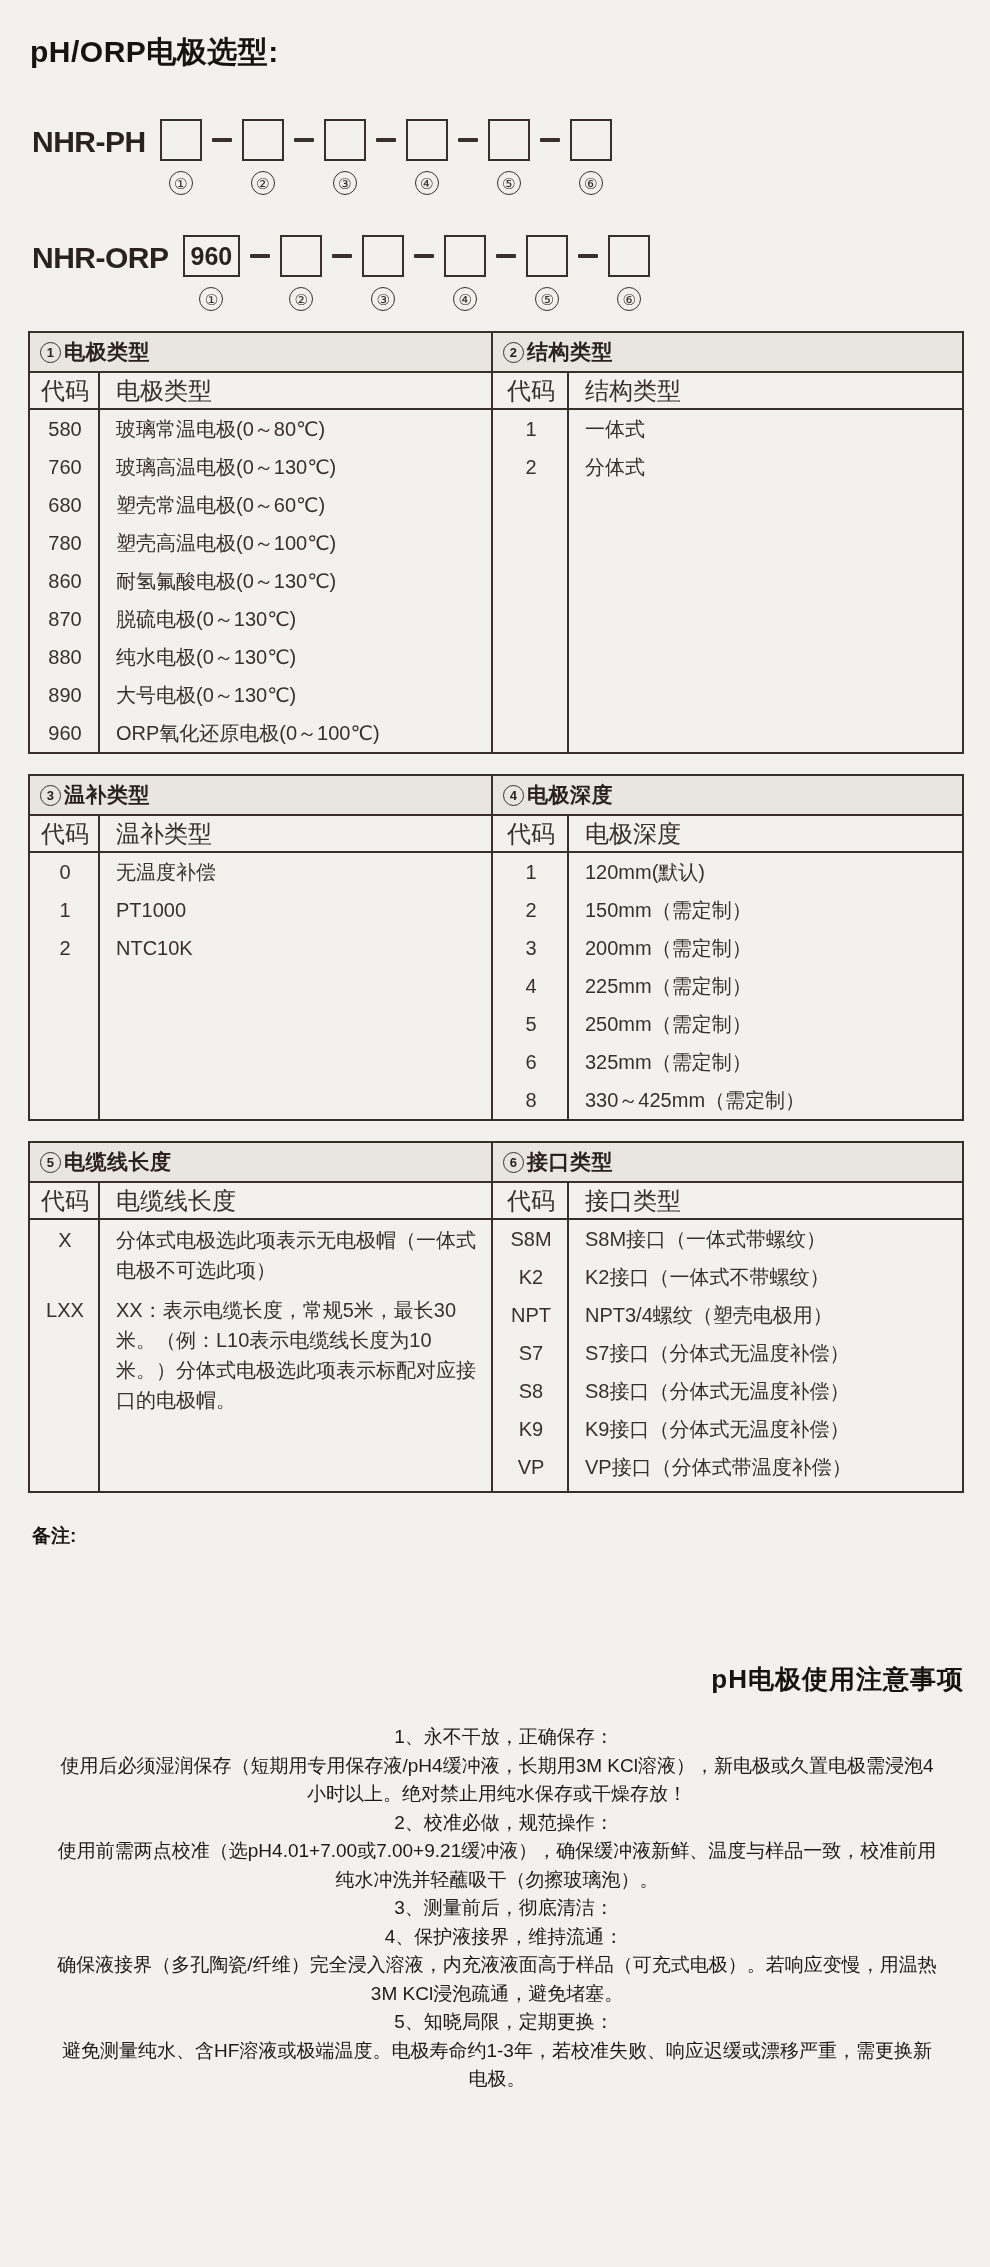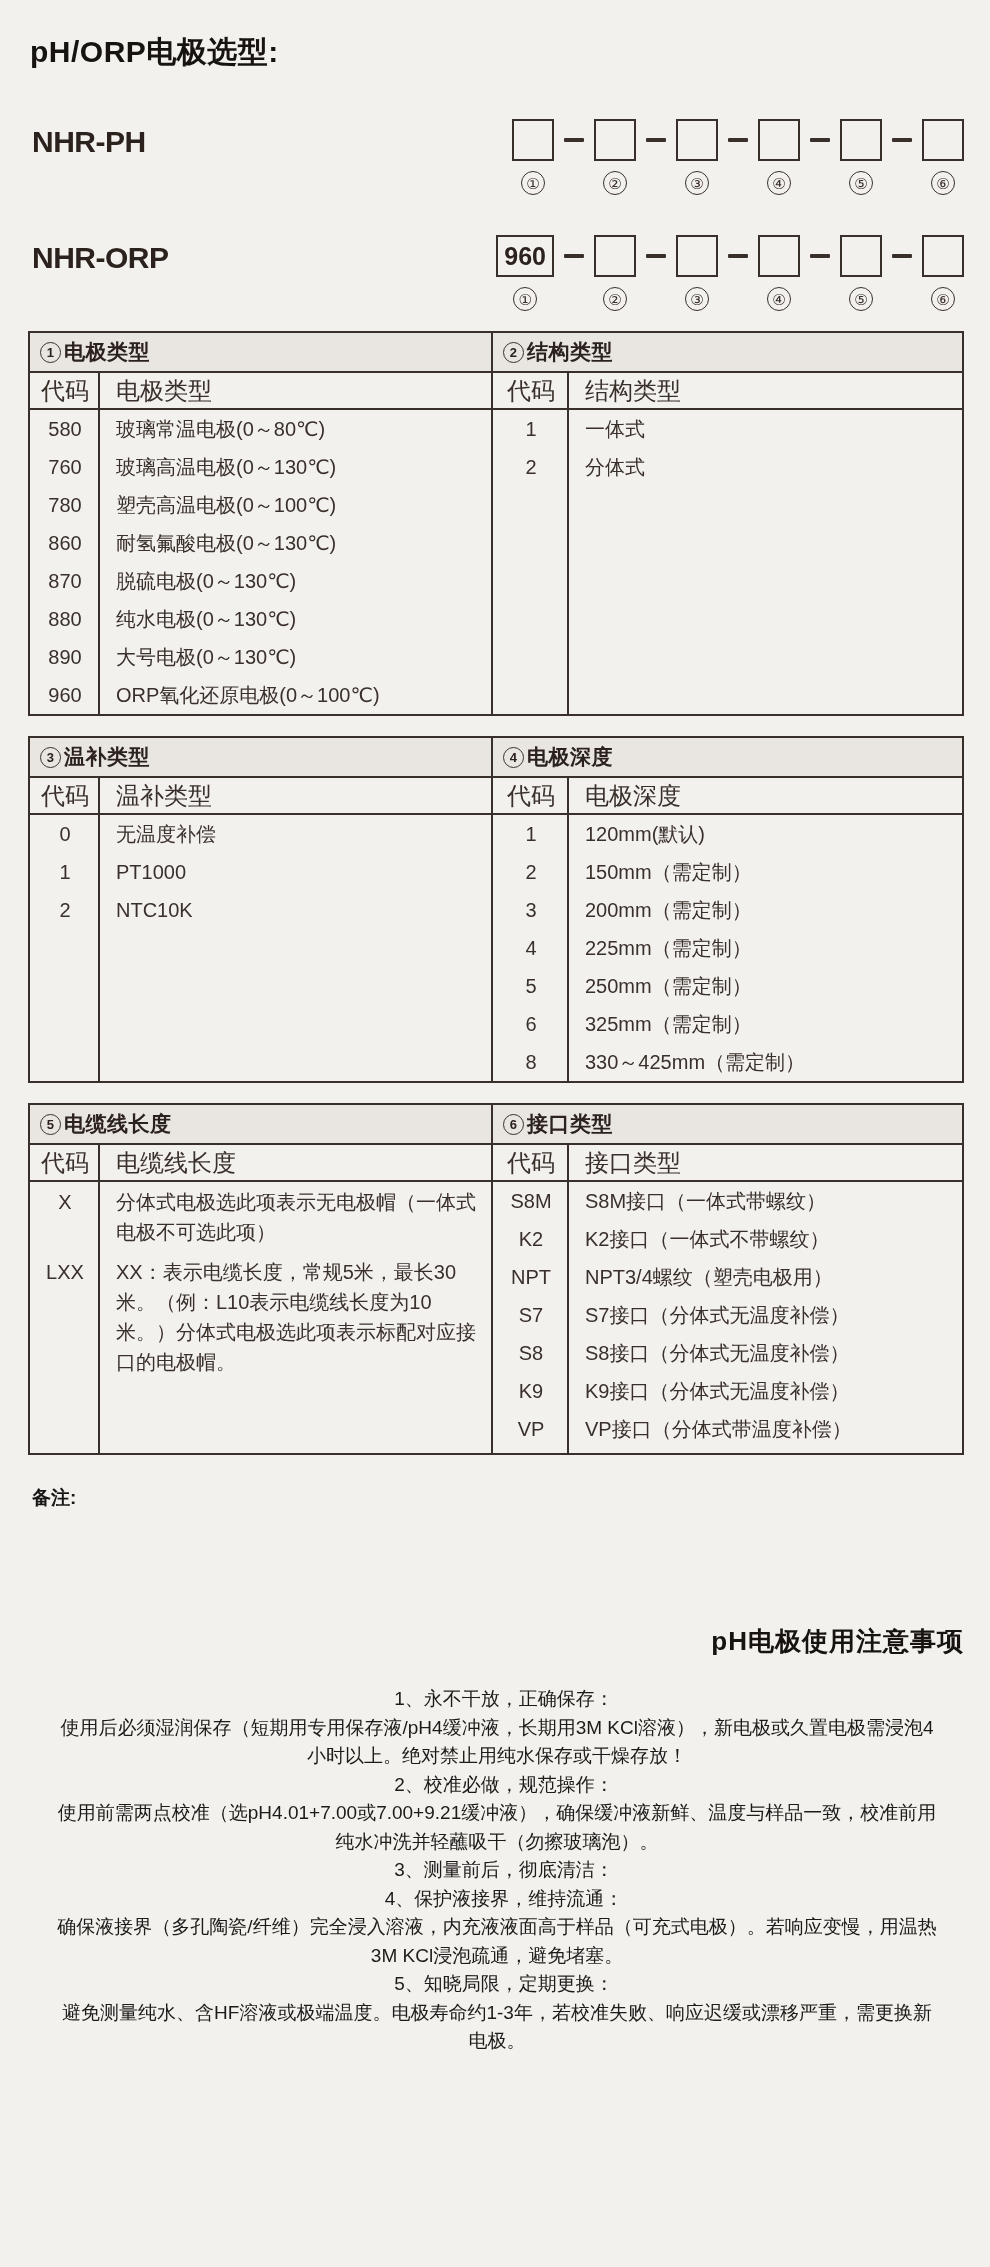--- a/index.html
+++ b/index.html
@@ -5,21 +5,21 @@
   html,body{margin:0;padding:0;}
   body{
     width:990px;height:2267px;overflow:hidden;box-sizing:border-box;
     background:#f3f1ee;color:#3a302b;
     font-family:"Liberation Sans","DejaVu Sans",sans-serif;
     padding:22px 26px 0 28px;
   }
   
   .page-title{font-size:30px;font-weight:bold;color:#17130f;margin:10px 0 0 2px;letter-spacing:0.5px;}
   
-  .model-row{display:flex;align-items:flex-start;margin:46px 0 0 4px;justify-content:space-between;}
+  .model-row{display:flex;align-items:flex-start;margin:46px 0 0 4px;}
   .model-prefix{font-size:30px;font-weight:bold;color:#2b211d;letter-spacing:-0.5px;margin:6px 14px 0 0;white-space:nowrap;}
   .segs{display:flex;}
   .seg{display:flex;align-items:flex-start;}
   .seg:first-child .dash{display:none;}
   .dash{width:20px;height:4px;background:#3a302b;margin:19px 10px 0 10px;border-radius:1px;}
   .boxcol{display:flex;flex-direction:column;align-items:center;gap:10px;}
   .box{
     box-sizing:border-box;min-width:42px;height:42px;padding:0 6px;
     border:2px solid #3a302b;display:flex;align-items:center;justify-content:center;
     font-size:25px;font-weight:bold;color:#2b211d;
@@ -179,20 +179,24 @@
       <tbody>
           <tr>
           <td class="c1">580</td>
           <td class="c2">玻璃常温电极(0～80℃)</td>
         </tr>
           <tr>
           <td class="c1">760</td>
           <td class="c2">玻璃高温电极(0～130℃)</td>
         </tr>
           <tr>
+          <td class="c1">680</td>
+          <td class="c2">塑壳常温电极(0～60℃)</td>
+        </tr>
+          <tr>
           <td class="c1">780</td>
           <td class="c2">塑壳高温电极(0～100℃)</td>
         </tr>
           <tr>
           <td class="c1">860</td>
           <td class="c2">耐氢氟酸电极(0～130℃)</td>
         </tr>
           <tr>
           <td class="c1">870</td>
           <td class="c2">脱硫电极(0～130℃)</td>

